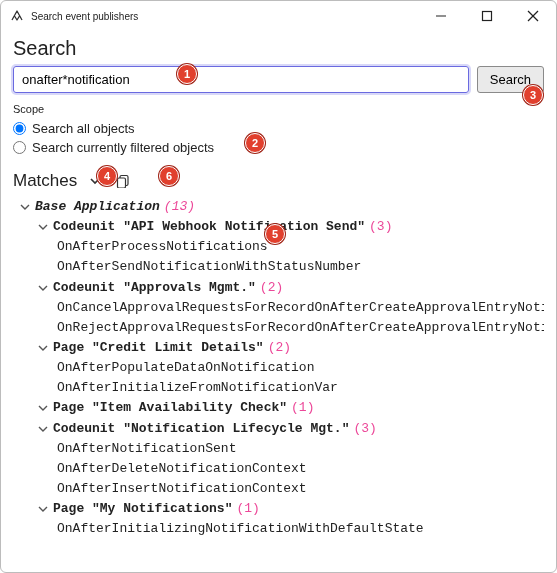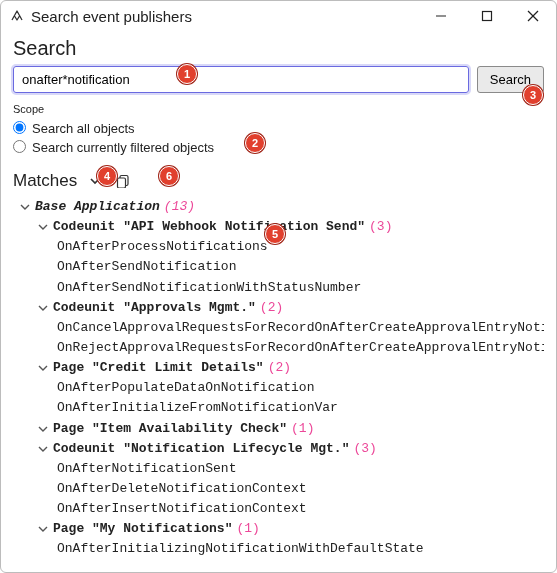--- a/index.html
+++ b/index.html
@@ -21,21 +21,21 @@
     display: flex;
     align-items: center;
     height: 30px;
     padding: 0 0 0 8px;
   }
   .titlebar .app-icon {
     width: 16px; height: 16px;
     display: flex; align-items: center; justify-content: center;
     margin-right: 6px;
   }
-  .titlebar .title { flex: 0 0 auto; font-size: 15px; }
+  .titlebar .title { flex: 0 0 auto; font-size: 10px; }
   .titlebar .spacer { flex: 1; }
   .win-btns { display: flex; }
   .win-btn {
     width: 46px; height: 30px;
     display: flex; align-items: center; justify-content: center;
     color: #222;
   }
   .win-btn svg { stroke: #222; }
   
   .content { padding: 4px 12px 8px 12px; }
@@ -54,21 +54,21 @@
   .search-btn {
     background: #eaeaea;
     border: 1px solid #8a8a8a;
     border-radius: 3px;
     padding: 4px 12px;
     font-size: 13px;
     font-family: inherit;
     cursor: pointer;
   }
   .scope-label { font-size: 11px; margin-top: 10px; margin-bottom: 4px; }
-  .scope-option { display: flex; align-items: flex-start; gap: 6px; padding: 2px 0; font-size: 13px; }
+  .scope-option { display: flex; align-items: center; gap: 6px; padding: 2px 0; font-size: 13px; }
   .scope-option input { margin: 0; }
   .matches-row { display: flex; align-items: center; gap: 8px; margin-top: 14px; margin-bottom: 6px; }
   .matches-label { font-size: 17px; font-weight: 400; }
   .chev-btn, .copy-btn {
     display: flex; align-items: center; justify-content: center;
     width: 20px; height: 20px; cursor: pointer;
   }
   
   .tree { font-family: Consolas, "Courier New", monospace; font-size: 13px; line-height: 1.55; }
   .tree-row { display: flex; align-items: center; white-space: nowrap; overflow: hidden; }
@@ -180,23 +180,20 @@
             <path d="M1 3 L5 7 L9 3" fill="none" stroke-width="1.4"></path>
           </svg>
         </span>
         <span class="bold">Codeunit "API Webhook Notification Send"</span>
         <span class="count">(3)</span>
       </div>
       <div class="tree-row ind3">
         <span>OnAfterProcessNotifications</span>
       </div>
       <div class="tree-row ind3">
-        <span>OnAfterSendNotification</span>
-      </div>
-      <div class="tree-row ind3">
         <span>OnAfterSendNotificationWithStatusNumber</span>
       </div>
       <div class="tree-row ind2">
         <span class="caret">
           <svg width="10" height="10" viewBox="0 0 10 10">
             <path d="M1 3 L5 7 L9 3" fill="none" stroke-width="1.4"></path>
           </svg>
         </span>
         <span class="bold">Codeunit "Approvals Mgmt."</span>
         <span class="count">(2)</span>

